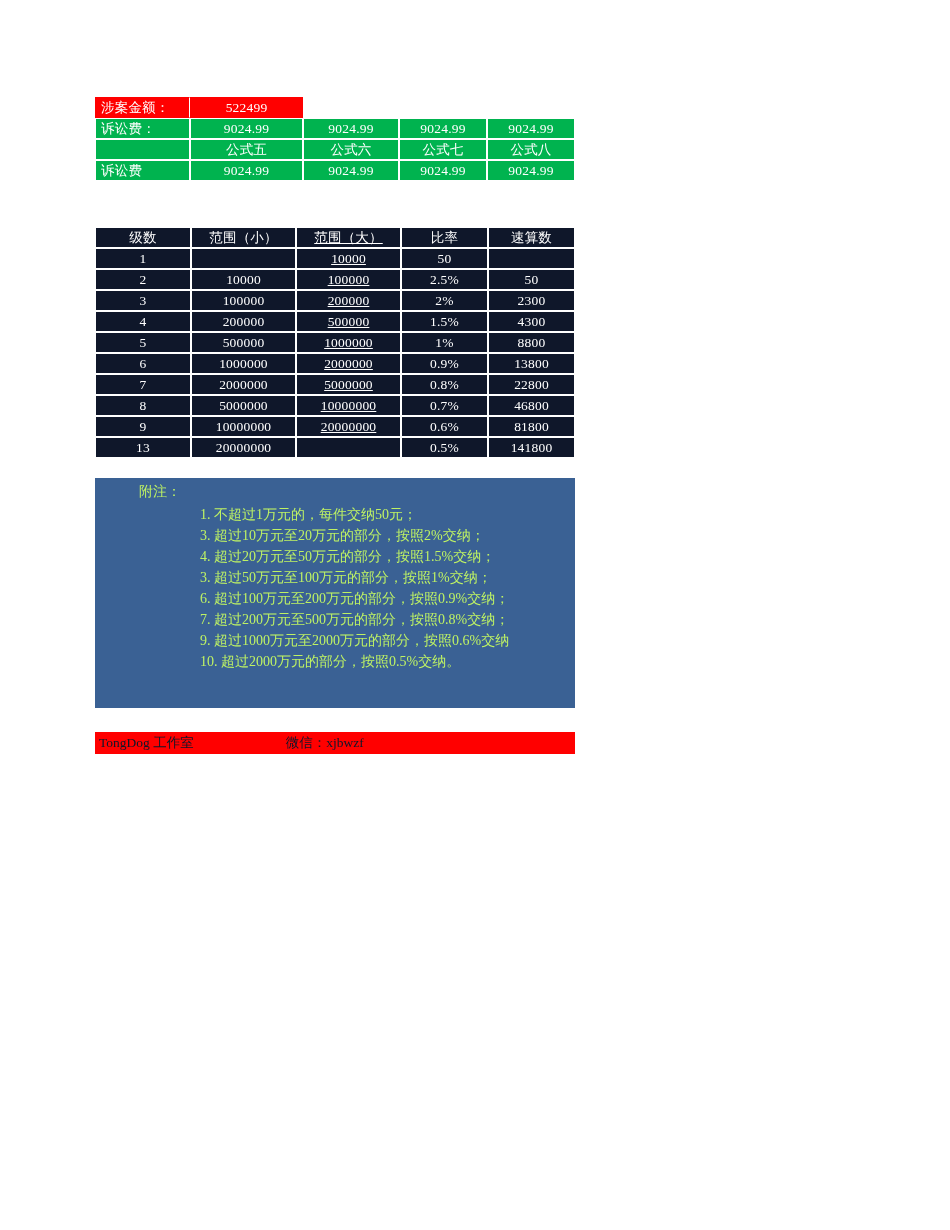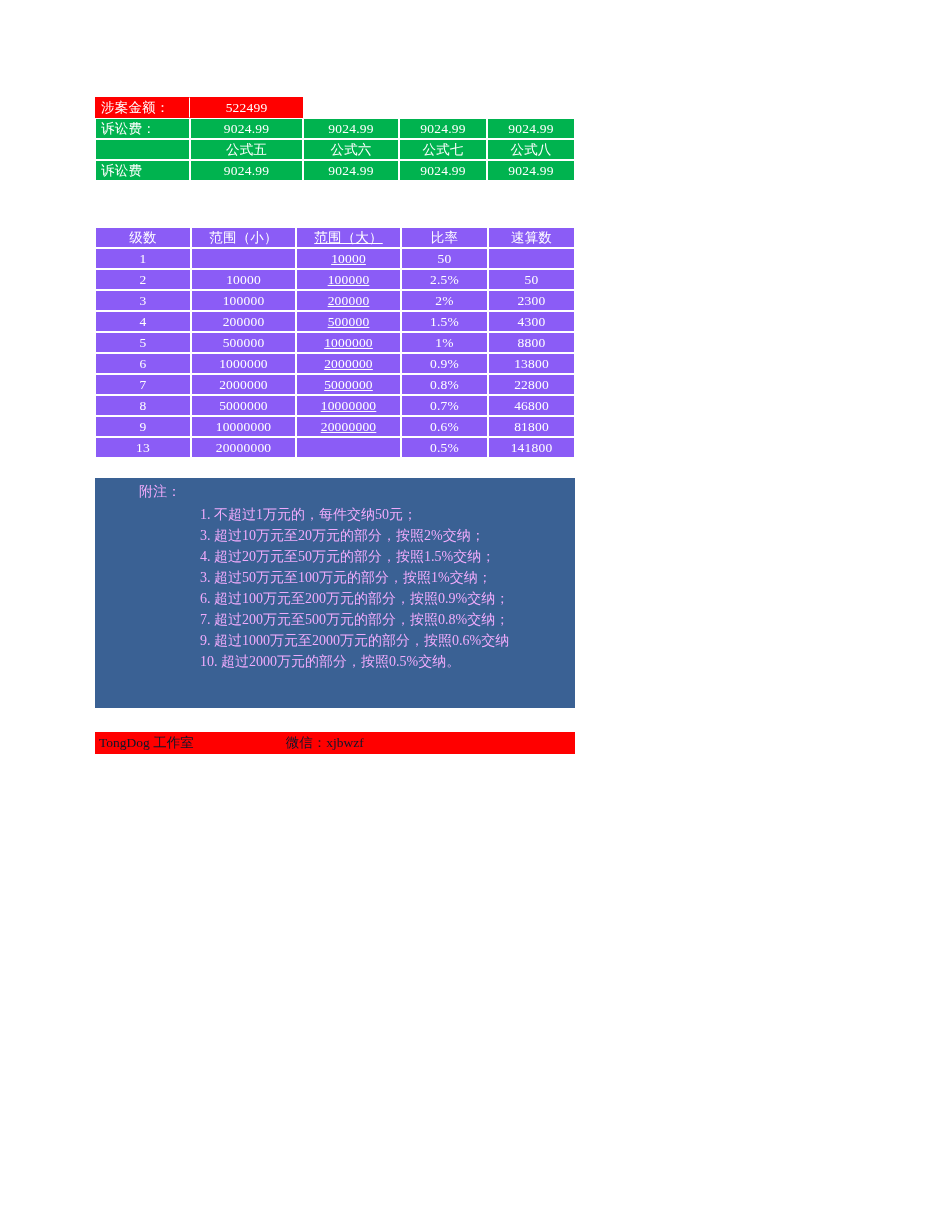--- a/index.html
+++ b/index.html
@@ -66,40 +66,40 @@
 
   
   #rate-table {
     position: absolute;
     left: 95px;
     top: 227px;
     width: 480px;
   }
   .o-row { display: flex; width: 100%; }
   .orange-cell {
-    background: #8b5cf6;
+    background: #0f172a;
     height: 21px;
     border: 1px solid #ffffff;
   }
   .oc1 { width: 96px; }
   .oc2 { width: 105px; }
   .oc3 { width: 105px; text-decoration: underline; }
   .oc4 { width: 87px; }
   .oc5 { width: 87px; }
 
   
   #note-box {
     position: absolute;
     left: 95px;
     top: 478px;
     width: 480px;
     height: 230px;
     background: #3A6194;
     box-sizing: border-box;
-    color: #f0abfc;
+    color: #bef264;
     padding: 4px 0 0 0;
   }
   #note-title {
     font-size: 14px;
     margin-left: 44px;
     margin-bottom: 3px;
     line-height: 19px;
   }
   .note-item {
     font-size: 14px;

